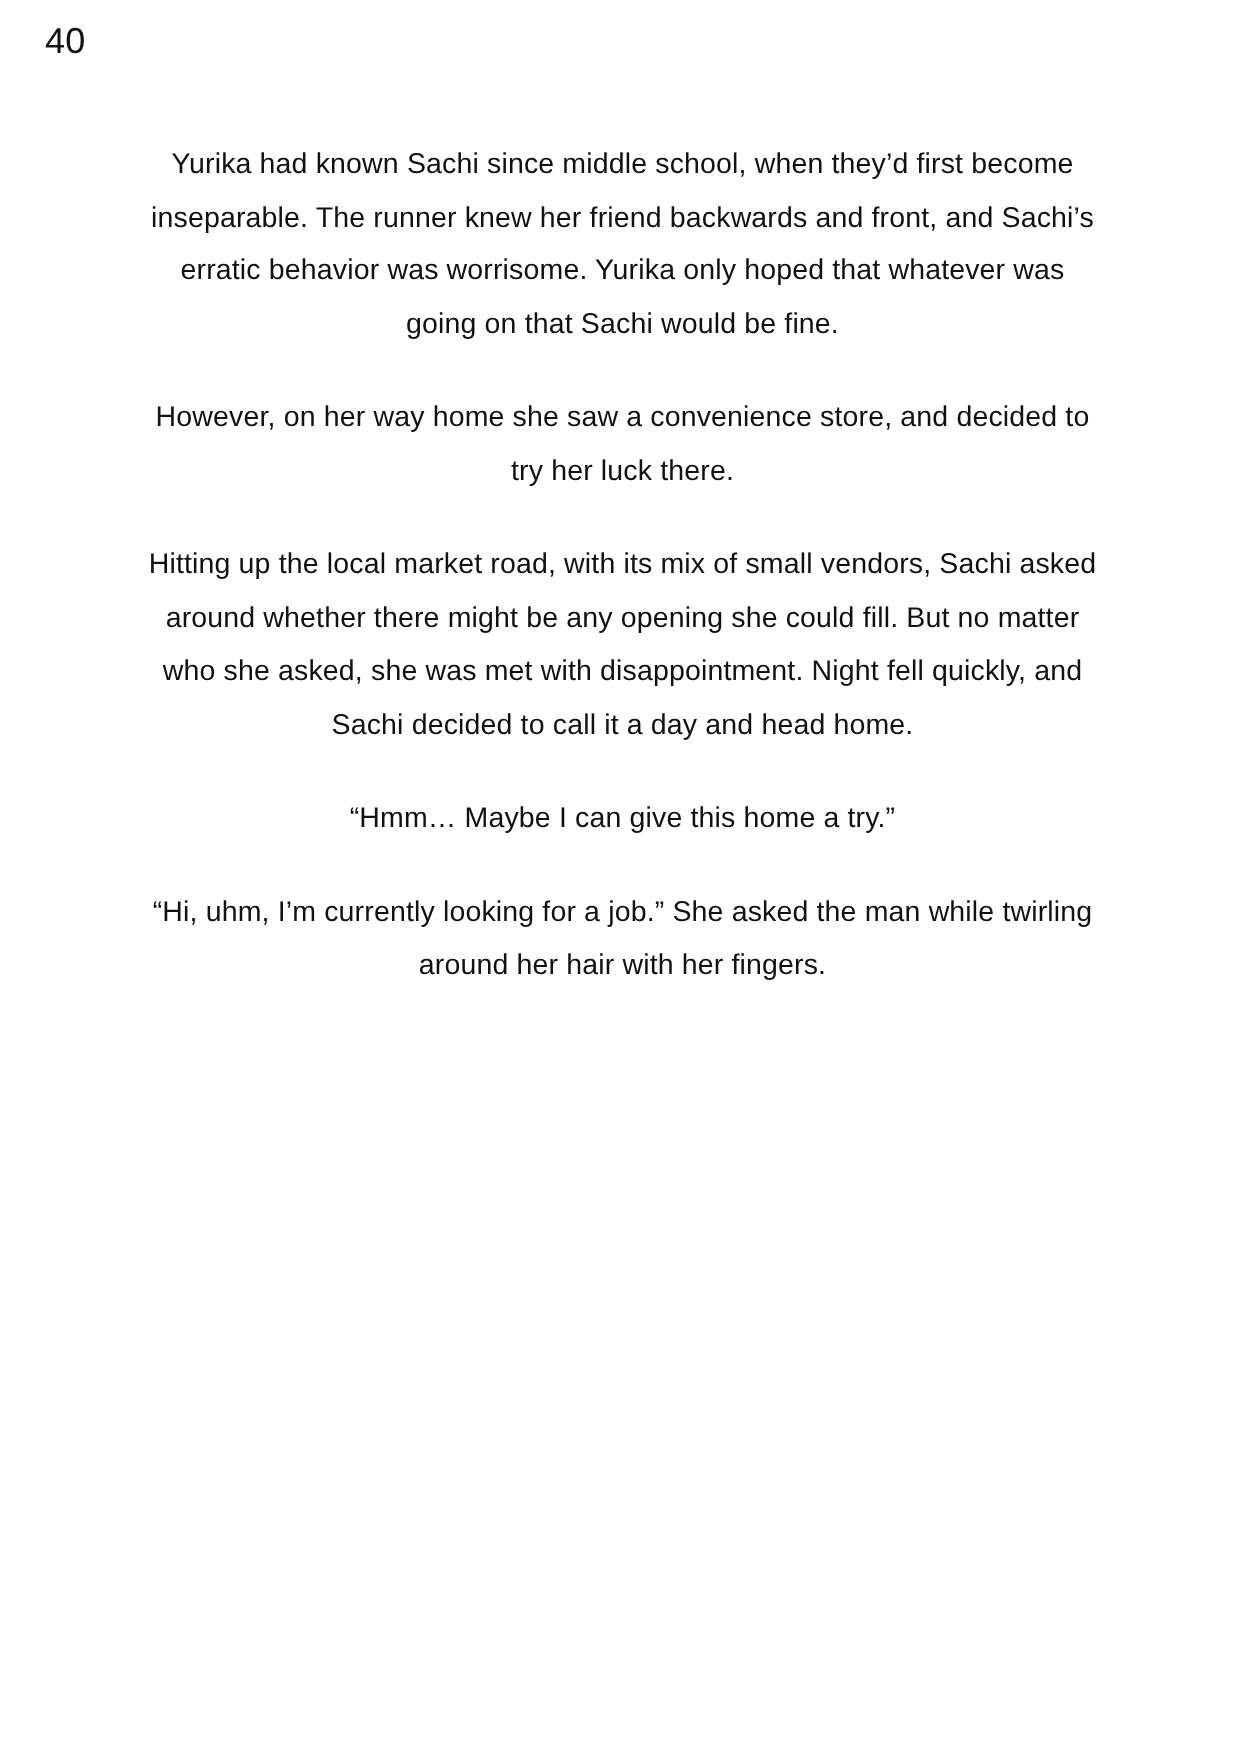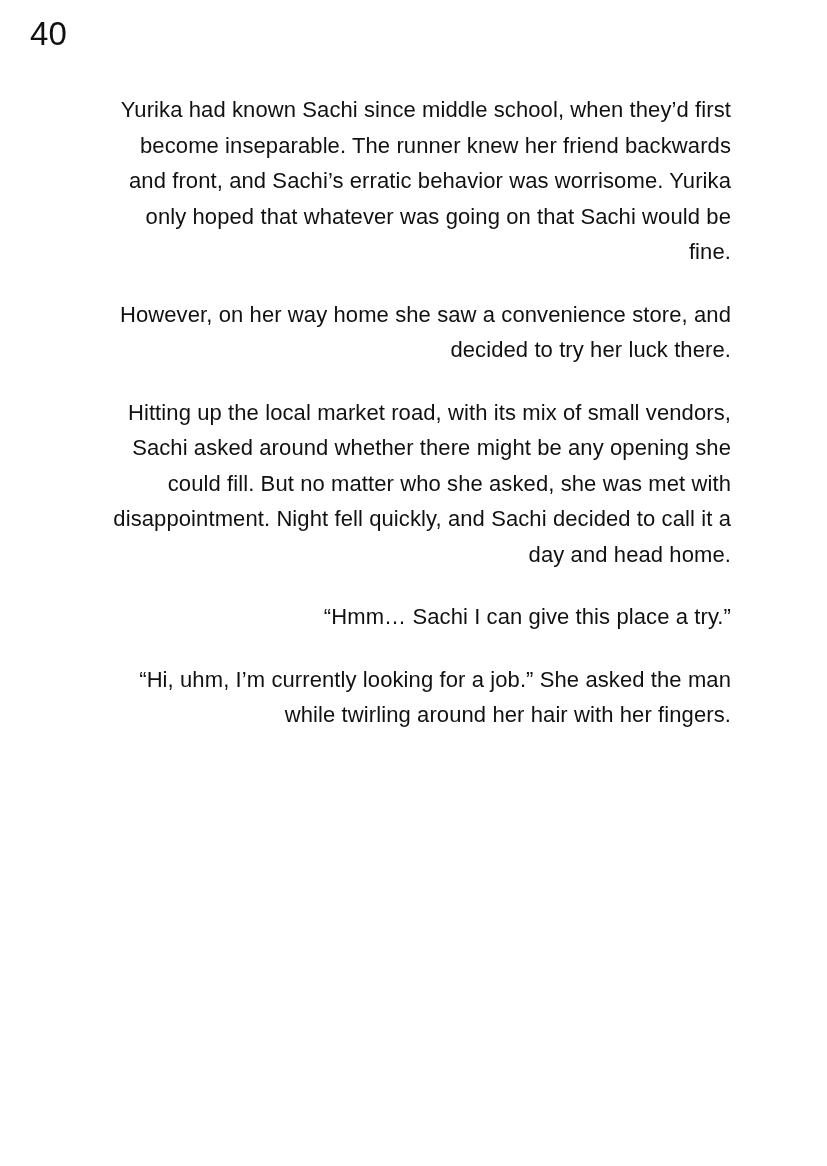--- a/index.html
+++ b/index.html
@@ -17,49 +17,49 @@
   .page {
     position: relative;
     width: 827px;
     height: 1166px;
     box-sizing: border-box;
   }
   .page-number {
     position: absolute;
     top: 14px;
     left: 30px;
-    font-size: 33px;
+    font-size: 24px;
     line-height: 1.2;
     color: #111111;
     letter-spacing: 0.2px;
   }
   .body-text {
     position: absolute;
     top: 92px;
     left: 99px;
     width: 632px;
   }
   .para {
-    font-size: 22px;
+    font-size: 19px;
     line-height: 35.5px;
     margin: 0 0 27px 0;
     color: #111111;
-    text-align: right;
+    text-align: center;
     white-space: pre-line;
     letter-spacing: 0.1px;
   }
   .para:last-child {
     margin-bottom: 16px;
   }
 </style>
 </head>
 <body>
 
 <div class="page">
   <div class="page-number">40</div>
   <div class="body-text">
     <p class="para">Yurika had known Sachi since middle school, when they’d first become inseparable. The runner knew her friend backwards and front, and Sachi’s erratic behavior was worrisome. Yurika only hoped that whatever was going on that Sachi would be fine.</p>
     <p class="para">However, on her way home she saw a convenience store, and decided to try her luck there.</p>
     <p class="para">Hitting up the local market road, with its mix of small vendors, Sachi asked around whether there might be any opening she could fill. But no matter who she asked, she was met with disappointment. Night fell quickly, and Sachi decided to call it a day and head home.</p>
-    <p class="para">“Hmm… Sachi I can give this place a try.”</p>
+    <p class="para">“Hmm… Maybe I can give this home a try.”</p>
     <p class="para">“Hi, uhm, I’m currently looking for a job.” She asked the man while twirling around her hair with her fingers.</p>
   </div>
 </div>
 
 </body></html>

